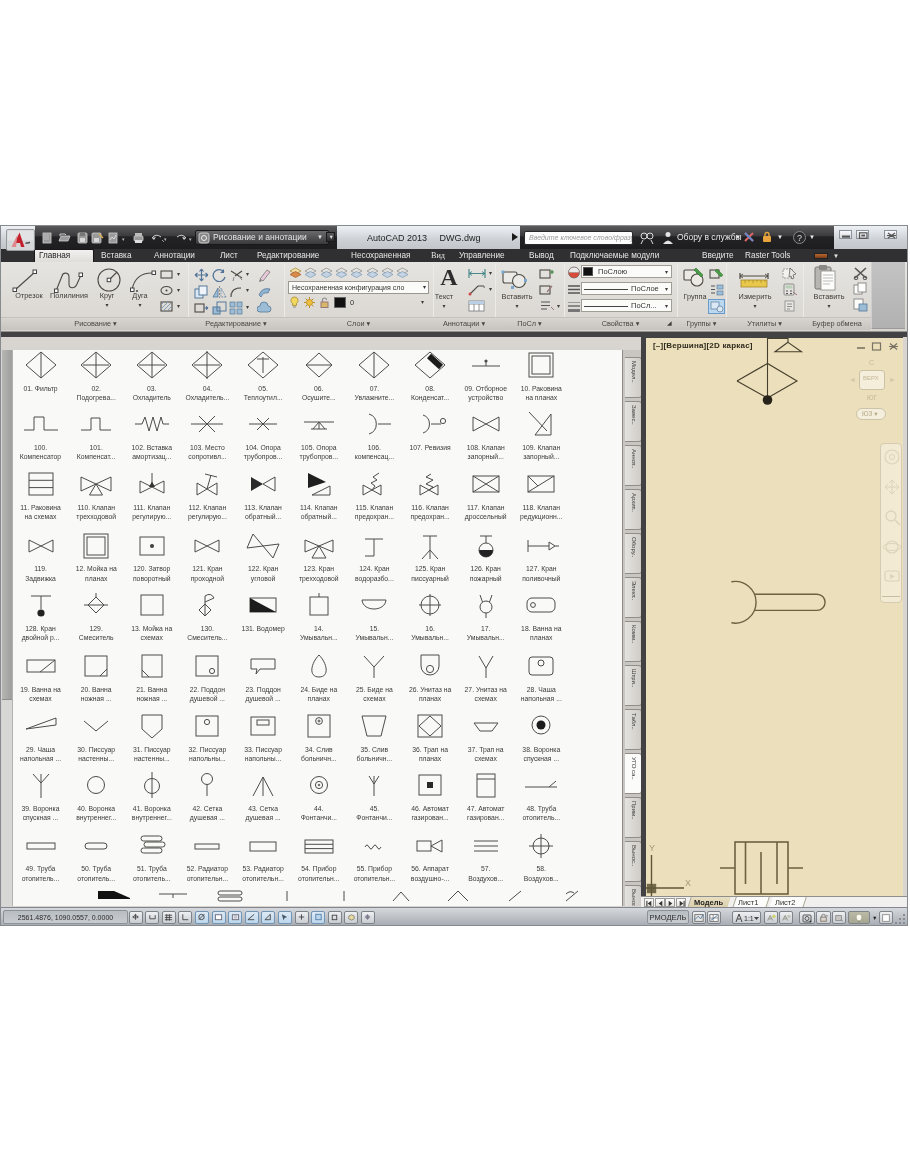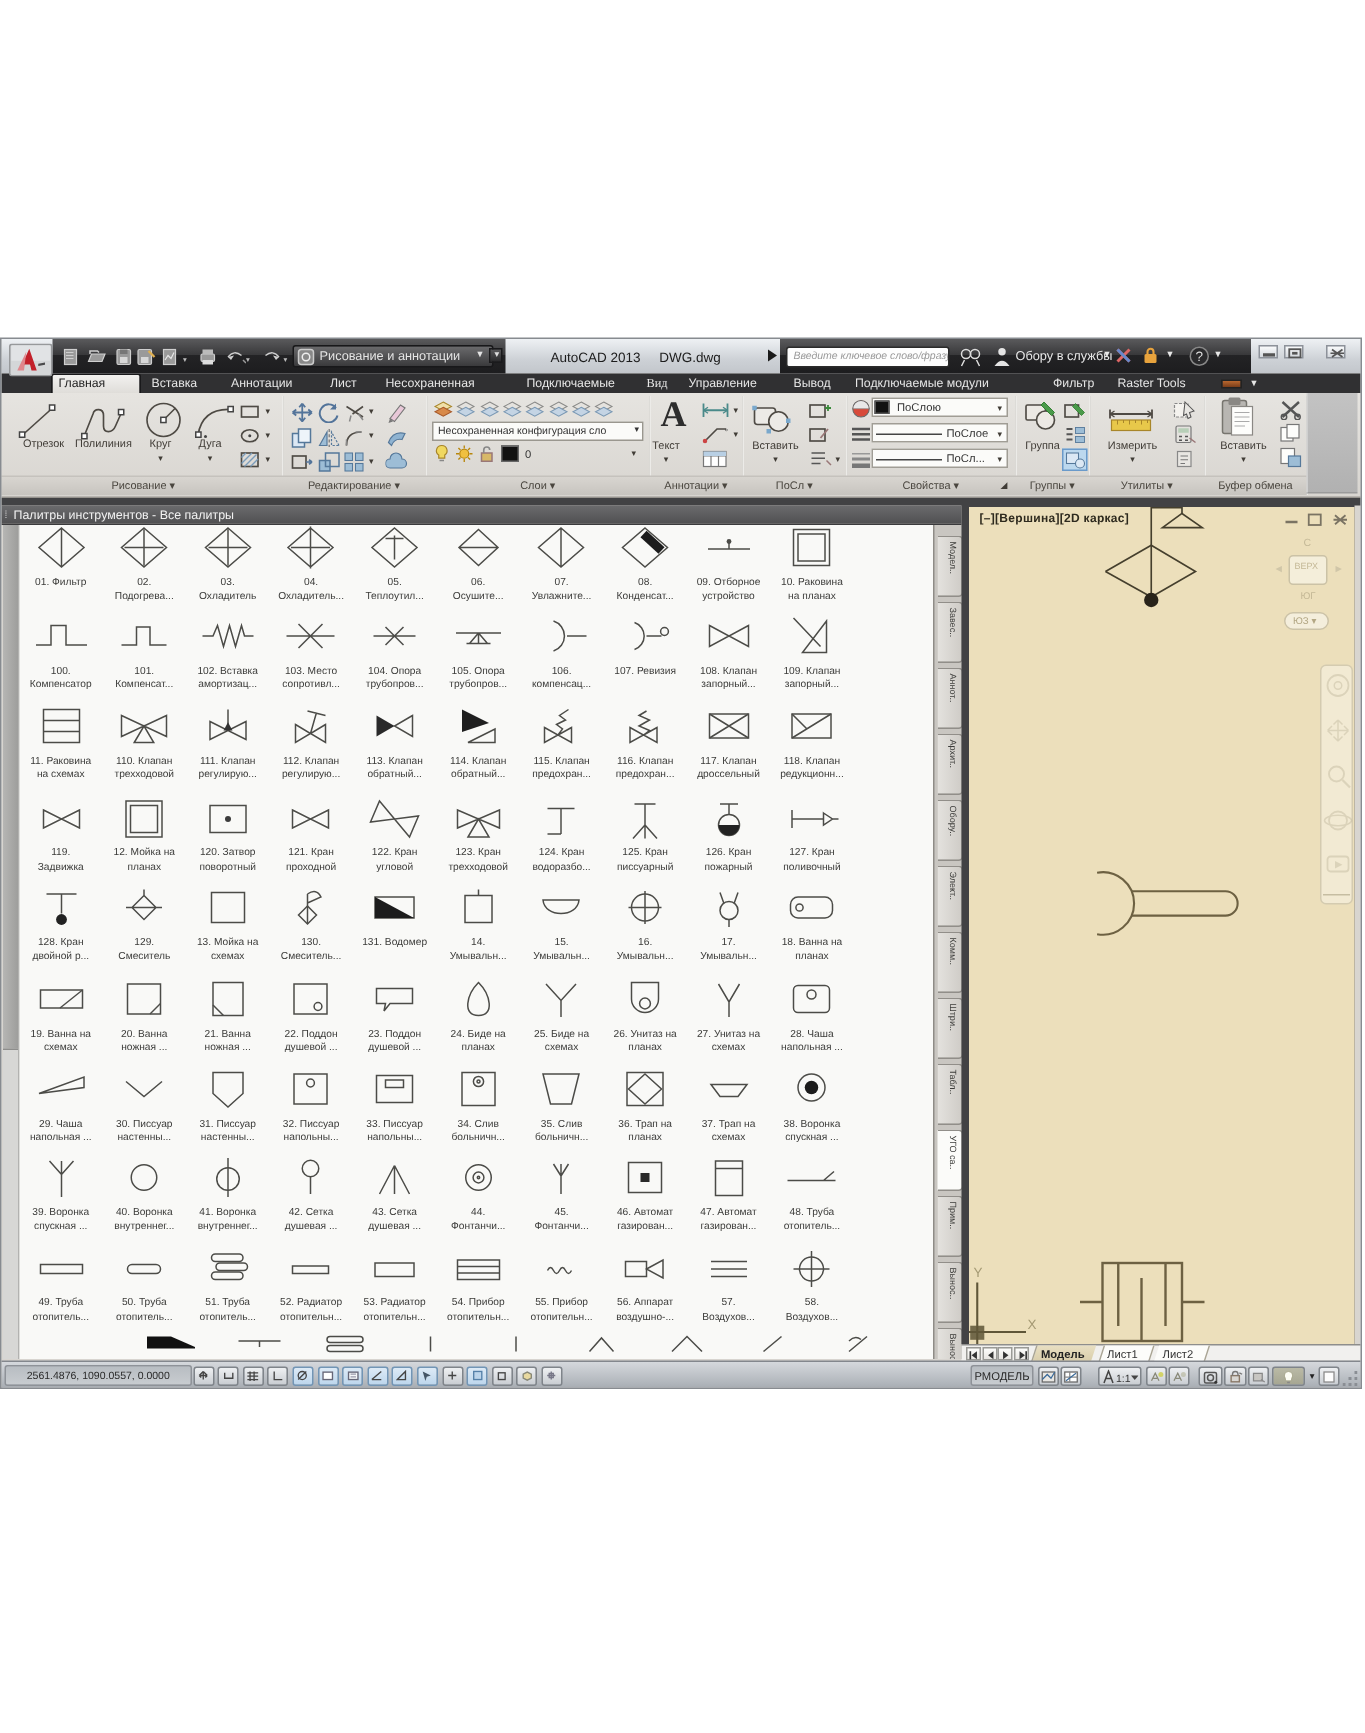--- a/index.html
+++ b/index.html
@@ -152,27 +152,27 @@
           </svg>
         </div>
 </div>
 </div>
 <div id="menu">
       <div id="mtact"></div>
 <div class="mt" style="left:38px;color:#1f1f1f;">Главная</div>
 <div class="mt" style="left:100px;">Вставка</div>
 <div class="mt" style="left:153px;">Аннотации</div>
 <div class="mt" style="left:219px;">Лист</div>
-<div class="mt" style="left:256px;">Несохраненная</div>
-<div class="mt" style="left:350px;">Подключаемые</div>
+<div class="mt" style="left:256px;">Редактирование</div>
+<div class="mt" style="left:350px;">Несохраненная</div>
 <div class="mt" style="left:430px;font-family:Liberation Serif, serif;">Вид</div>
 <div class="mt" style="left:458px;">Управление</div>
 <div class="mt" style="left:528px;">Вывод</div>
 <div class="mt" style="left:569px;">Подключаемые модули</div>
-<div class="mt" style="left:701px;">Фильтр</div>
+<div class="mt" style="left:701px;">Введите</div>
 <div class="mt" style="left:744px;">Raster Tools</div>
 <div class="abs" style="left:813px;top:4px;width:14px;height:6px;background:linear-gradient(#b8672f,#7a3d1a);border:1px solid #222"></div>
 <div class="mt" style="left:832px;font-size:6px;top:4px">▼</div>
 </div>
 <svg class="abs" style="left:5px;top:3px;z-index:9" width="29" height="22" viewBox="0 0 29 22">
 <rect x="0.5" y="0.5" width="28" height="21" rx="1.5" fill="#d4d6d8" stroke="#97999b"></rect>
 <rect x="1.5" y="1.5" width="26" height="10" fill="#e4e6e8" opacity="0.8"></rect>
 <path d="M7 18 L13.5 3.5 L18.5 18 L15 18 L14 14 L10.5 14 Z" fill="#c2202a"></path>
 <path d="M5.5 18 L11.5 5.5 L10 18 Z" fill="#e0868c"></path>
 <path d="M19.5 13.5 l4.5 -0.8 l0 1.5 l-4.5 0.8 Z" fill="#4a4a4c"></path>
@@ -458,21 +458,20 @@
         <rect x="2" y="3" width="8" height="9" fill="#fdfdfb" stroke="#777" stroke-width="0.8"></rect>
         <rect x="6" y="1" width="8" height="9" fill="#fdfdfb" stroke="#777" stroke-width="0.8"></rect>
       </svg>
 <svg class="abs" style="left:851px;top:36px" width="18" height="14" viewBox="0 0 18 14">
         <rect x="2" y="1" width="9" height="10" fill="#fdfdfb" stroke="#777" stroke-width="0.8"></rect>
         <rect x="7" y="6" width="8" height="7" fill="#9dbdd6" stroke="#55789a" stroke-width="0.8"></rect>
       </svg>
 <div class="abs" style="left:870px;top:0;width:34px;height:67px;background:linear-gradient(#c3c3c3,#b1b1b1);border-left:1px solid #cfcfcf;border-bottom:1px solid #9a9a9a"></div>
 </div>
 <div id="dband"></div>
-<div id="ptitle"><span style="position:absolute;left:2px;top:0;color:#cfcfcf;font-size:7px">⁞</span>Палитры инструментов - Все палитры</div>
 <div id="pscroll">
       <div id="pthumb"></div>
     </div>
 <div id="pcanvas">
 <svg class="pic" style="left:7.5px;top:0.0px" width="40" height="30" viewBox="0 0 40 30">
         <path d="M20 2 L35 15 L20 28 L5 15 Z M20 2 V28" stroke="#4c4c48" fill="none" stroke-width="1"></path>
       </svg>
 <div class="pcap" style="left:-1.5px;top:33.5px">01. Фильтр</div>
 <svg class="pic" style="left:63.2px;top:0.0px" width="40" height="30" viewBox="0 0 40 30">
         <path d="M20 2 L35 15 L20 28 L5 15 Z M20 3 V27 M7 15 H33" stroke="#4c4c48" fill="none" stroke-width="1"></path>

